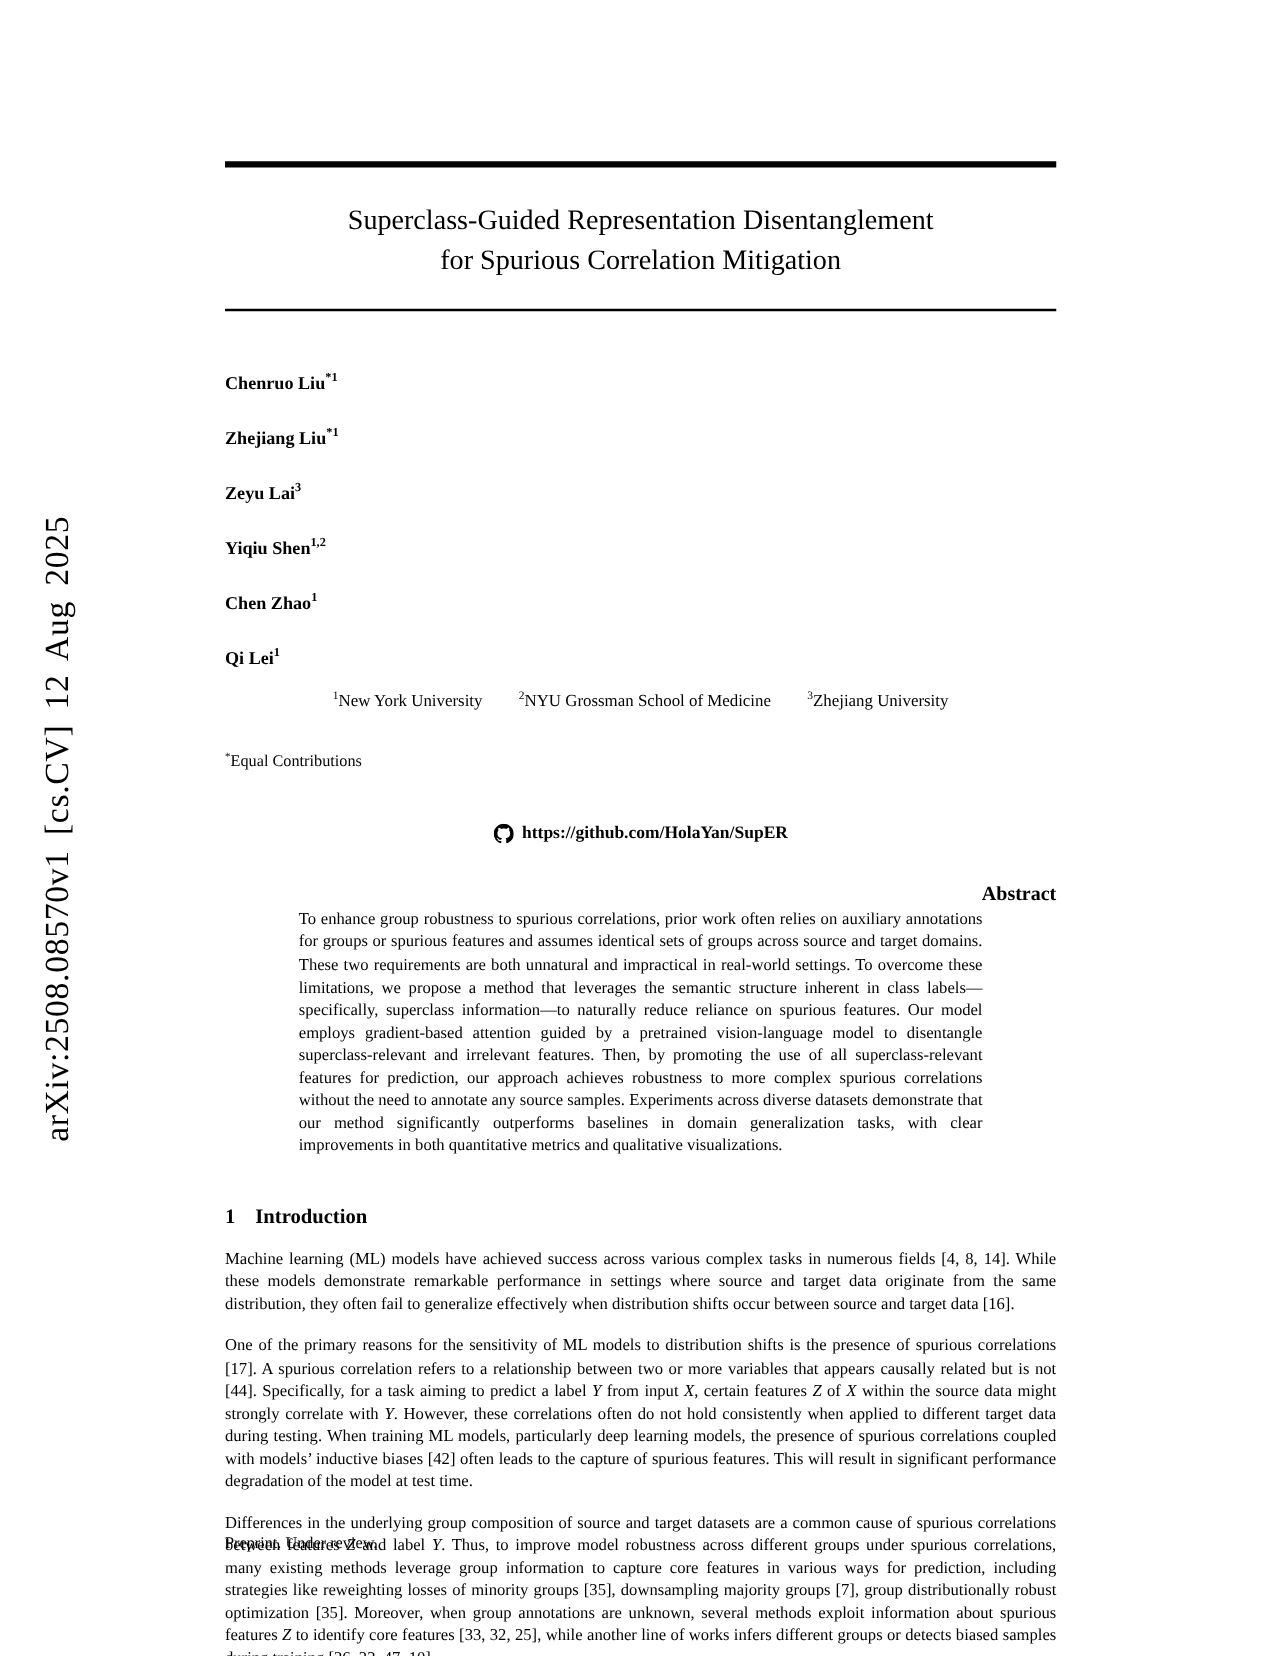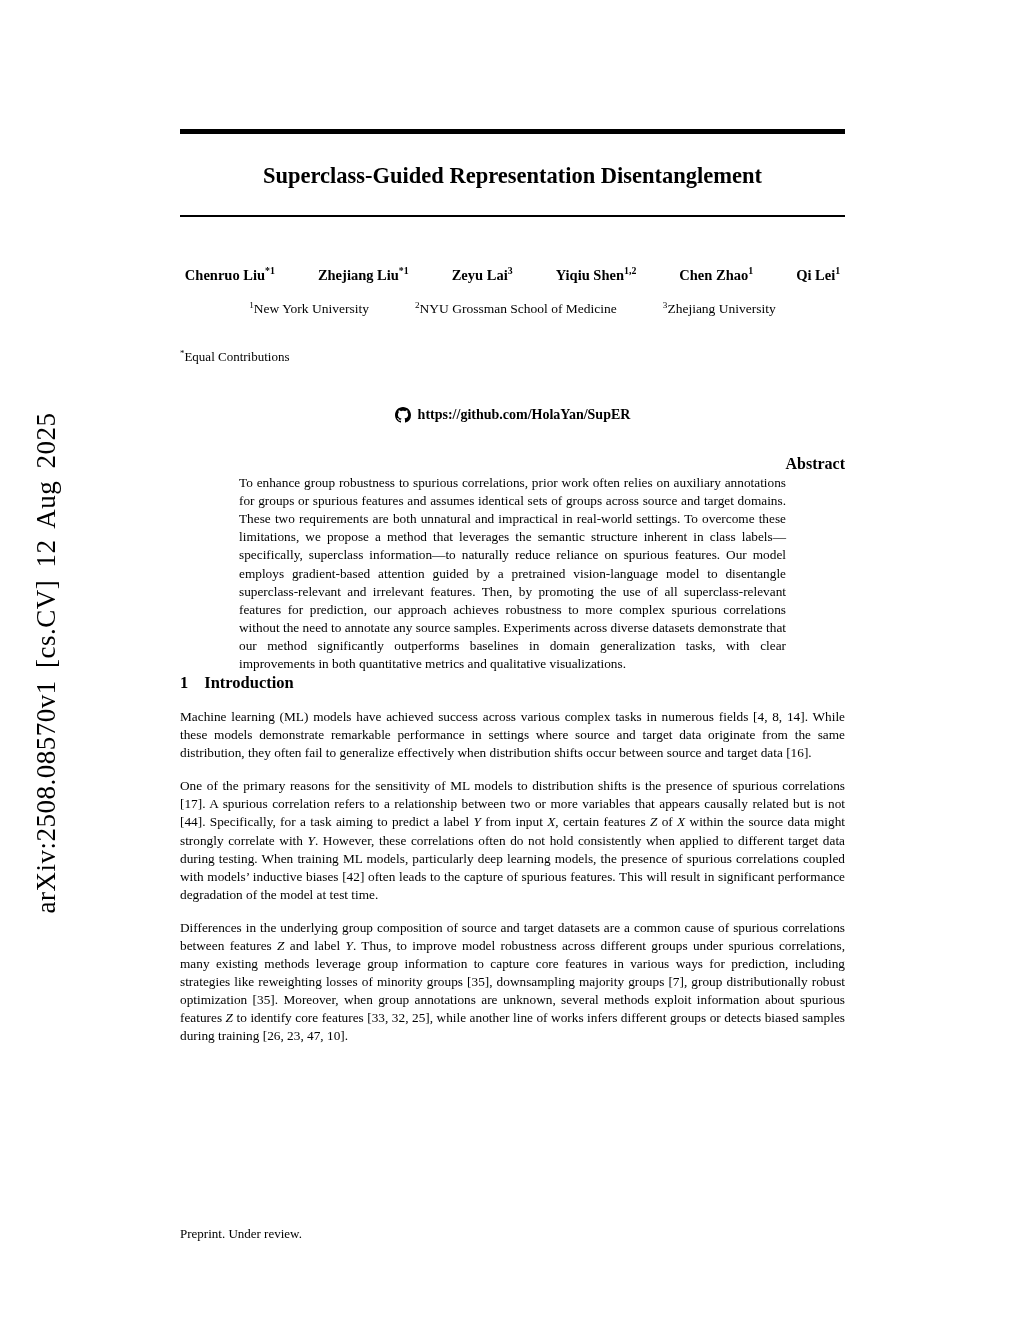--- a/index.html
+++ b/index.html
@@ -38,38 +38,39 @@
     background: #000;
   }
   .rule-thin {
     margin-top: 23px;
     height: 2px;
     background: #000;
   }
   .paper-title {
     margin-top: 26px;
     text-align: center;
-    font-weight: bold;
+    font-weight: normal;
     font-size: 22.5px;
     line-height: 1.43;
   }
   .authors-row {
     margin-top: 50px;
     display: flex;
     justify-content: center;
-    gap: 43px;
+    gap: 27px;
     font-weight: bold;
     font-size: 14.5px;
+    flex-direction: column;
   }
   sup { font-size: 0.68em; line-height: 0; }
   .affil-row {
     margin-top: 17px;
     display: flex;
     justify-content: center;
-    gap: 46px;
+    gap: 29px;
     font-size: 13.5px;
   }
   .equal-contrib {
     margin-top: 32px;
     text-align: left;
     font-size: 13px;
   }
   .github-row {
     margin-top: 42px;
     display: flex;
@@ -88,20 +89,21 @@
     font-size: 16px;
   }
   .abstract-body {
     margin: 1px auto 0 auto;
     width: 547px;
     text-align: justify;
     font-size: 13.3px;
     line-height: 1.36;
   }
   .section-heading {
+    margin-top: 38px;
     font-weight: bold;
     font-size: 16.5px;
   }
   .section-heading .sec-num { margin-right: 16px; }
   .body-para {
     margin: 15px 0 0 0;
     text-align: justify;
     font-size: 13.3px;
     line-height: 1.36;
   }
@@ -118,20 +120,21 @@
 <div class="page">
 
   <div class="arxiv-side">arXiv:2508.08570v1  [cs.CV]  12 Aug 2025</div>
 
   <div class="content">
 
     <div class="rule-thick"></div>
 
     <div class="paper-title">
       <div>Superclass-Guided Representation Disentanglement</div>
+      <div>for Spurious Correlation Mitigation</div>
     </div>
 
     <div class="rule-thin"></div>
 
     <div class="authors-row">
       <span><span>Chenruo Liu</span><sup>*1</sup></span>
       <span><span>Zhejiang Liu</span><sup>*1</sup></span>
       <span><span>Zeyu Lai</span><sup>3</sup></span>
       <span><span>Yiqiu Shen</span><sup>1,2</sup></span>
       <span><span>Chen Zhao</span><sup>1</sup></span>

